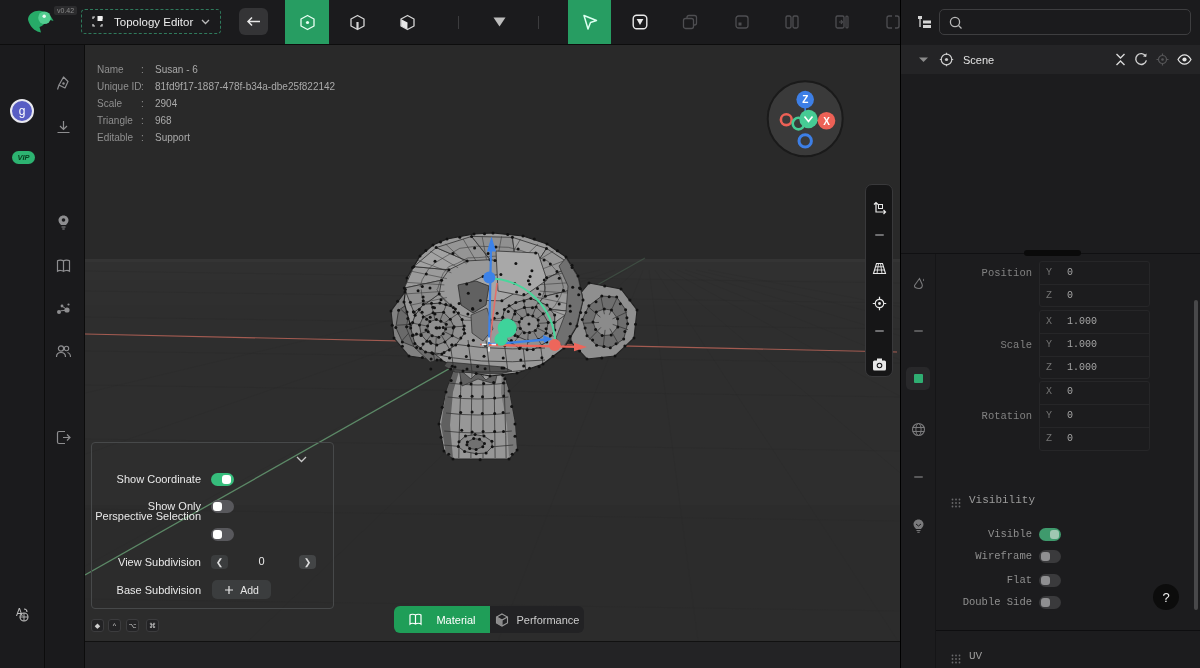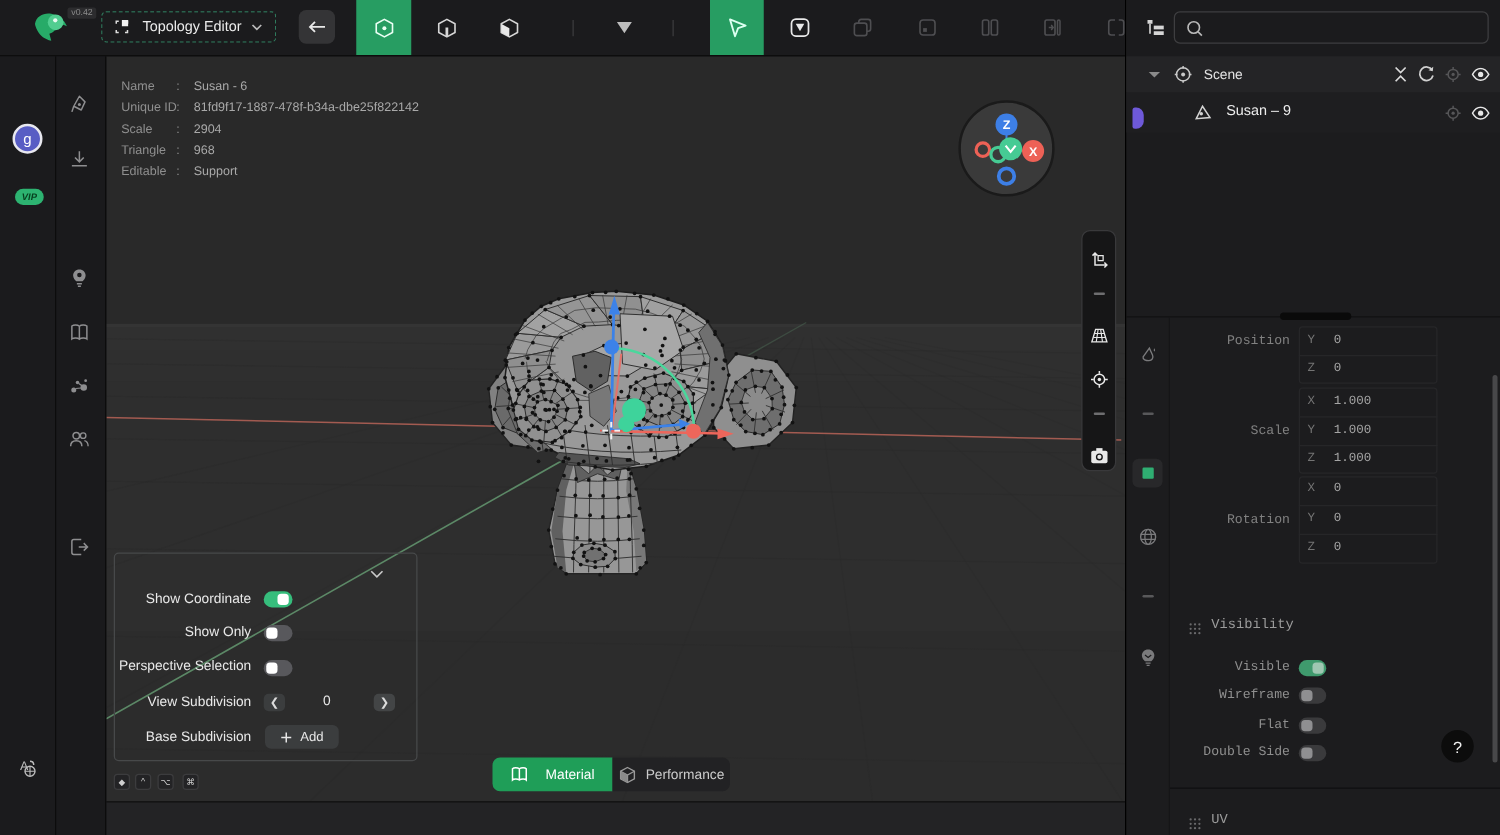--- a/index.html
+++ b/index.html
@@ -841,21 +841,21 @@
         <path d="M1 1 L5.5 5.5 L10 1" stroke="#c9c9c9" stroke-width="1.3" fill="none"></path>
       </svg>
     <div class="blrow" style="top:30px">Show Coordinate</div>
     <div class="toggle" style="top:30px; background:#36bd7c">
         <div class="knob" style="left:11px"></div>
       </div>
     <div class="blrow" style="top:57px">Show Only</div>
     <div class="toggle" style="top:57px; background:#58585c">
         <div class="knob" style="left:2px"></div>
       </div>
-    <div class="blrow" style="top:84px">Perspective Selection</div>
+    <div class="blrow" style="top:67px">Perspective Selection</div>
     <div class="toggle" style="top:85px; background:#58585c">
         <div class="knob" style="left:2px"></div>
       </div>
     <div class="blrow" style="top:113px">View Subdivision</div>
     <div class="sqbtn" style="left:119px; top:112px">❮</div>
     <div style="position:absolute; left:158px; top:112px; width:23px; text-align:center; font-size:11px; color:#e9e9e9;">0</div>
     <div class="sqbtn" style="left:207px; top:112px; background:#434546">❯</div>
     <div class="blrow" style="top:141px">Base Subdivision</div>
     <div id="addBtn"><svg width="10" height="10" viewBox="0 0 10 10" style="margin-right:6px">
           <path d="M5 1 V9 M1 5 H9" stroke="#e6e6e6" stroke-width="1.2"></path>
@@ -908,37 +908,20 @@
       <svg style="position:absolute;left:233px;top:7px" width="14" height="14" viewBox="0 0 14 14">
           <path d="M11.8 4.2 A5.4 5.4 0 1 0 12.4 8.4" stroke="#d0d0d0" stroke-width="1.4" fill="none"></path>
           <path d="M12.6 1.4 L12.2 5 L8.8 4.2 Z" fill="#d0d0d0"></path>
         </svg>
       <svg style="position:absolute;left:255px;top:8px" width="13" height="13" viewBox="0 0 13 13">
           <circle cx="6.5" cy="6.5" r="4" stroke="#565658" stroke-width="1.2" fill="none"></circle>
           <circle cx="6.5" cy="6.5" r="1.3" fill="#565658"></circle>
           <path d="M6.5 0.5 V2.5 M6.5 10.5 V12.5 M0.5 6.5 H2.5 M10.5 6.5 H12.5" stroke="#565658" stroke-width="1.2"></path>
         </svg>
       <svg style="position:absolute;left:276px;top:9px" width="15" height="11" viewBox="0 0 15 11">
-          <path d="M1 5.5 C3 2 6 0.8 7.5 0.8 C9 0.8 12 2 14 5.5 C12 9 9 10.2 7.5 10.2 C6 10.2 3 9 1 5.5 Z" stroke="#e6e6e6" stroke-width="1.2" fill="none"></path>
-          <circle cx="7.5" cy="5.5" r="2.1" fill="#e6e6e6"></circle>
-        </svg>
-    </div>
-    <div id="susanRow">
-      <div id="purplePill"></div>
-      <svg style="position:absolute;left:54px;top:9px" width="15" height="14" viewBox="0 0 15 14">
-          <path d="M7 2 L13 11 L2 12 Z" stroke="#d2d2d2" stroke-width="1.2" fill="none"></path>
-          <circle cx="6" cy="8" r="1.4" fill="#d2d2d2"></circle>
-        </svg>
-      <div class="lbl">Susan – 9</div>
-      <svg style="position:absolute;left:255px;top:10px" width="13" height="13" viewBox="0 0 13 13">
-          <circle cx="6.5" cy="6.5" r="4" stroke="#565658" stroke-width="1.2" fill="none"></circle>
-          <circle cx="6.5" cy="6.5" r="1.3" fill="#565658"></circle>
-          <path d="M6.5 0.5 V2.5 M6.5 10.5 V12.5 M0.5 6.5 H2.5 M10.5 6.5 H12.5" stroke="#565658" stroke-width="1.2"></path>
-        </svg>
-      <svg style="position:absolute;left:276px;top:11px" width="15" height="11" viewBox="0 0 15 11">
           <path d="M1 5.5 C3 2 6 0.8 7.5 0.8 C9 0.8 12 2 14 5.5 C12 9 9 10.2 7.5 10.2 C6 10.2 3 9 1 5.5 Z" stroke="#e6e6e6" stroke-width="1.2" fill="none"></path>
           <circle cx="7.5" cy="5.5" r="2.1" fill="#e6e6e6"></circle>
         </svg>
     </div>
     <div id="propDivider"></div>
     <div id="istrip">
         <div style="position:absolute;left:10px;top:22px"><svg width="15" height="15" viewBox="0 0 15 15">
             <path d="M3.5 9.5 L8.5 2.5 L11 8 C12 10.3 10.6 12.5 8.2 12.5 C5.8 12.5 3 11.8 3.5 9.5 Z" stroke="#7a7a7c" stroke-width="1.1" fill="none"></path>
             <path d="M12.5 2.5 C13.2 3.8 13.2 4.6 12.5 5.2 C11.8 4.6 11.8 3.8 12.5 2.5 Z" fill="#7a7a7c"></path>
           </svg></div>

